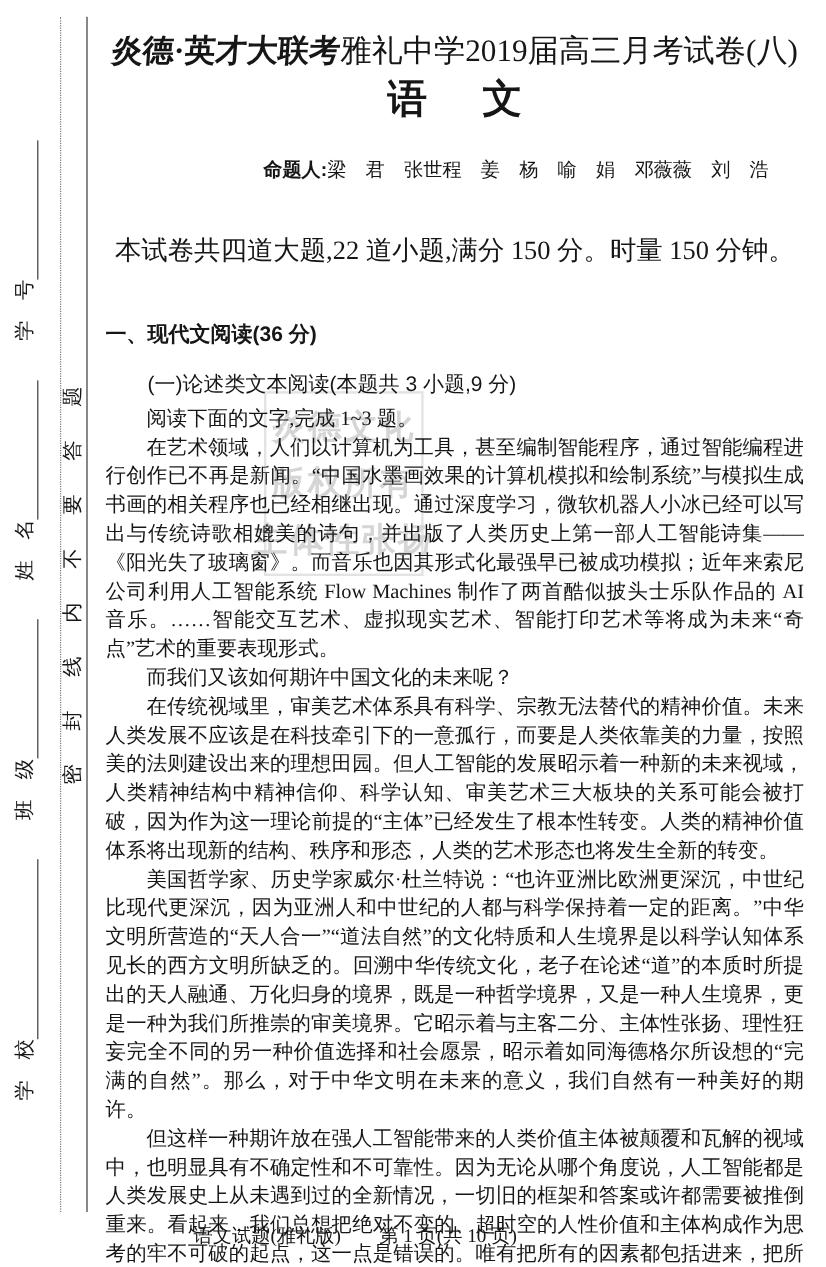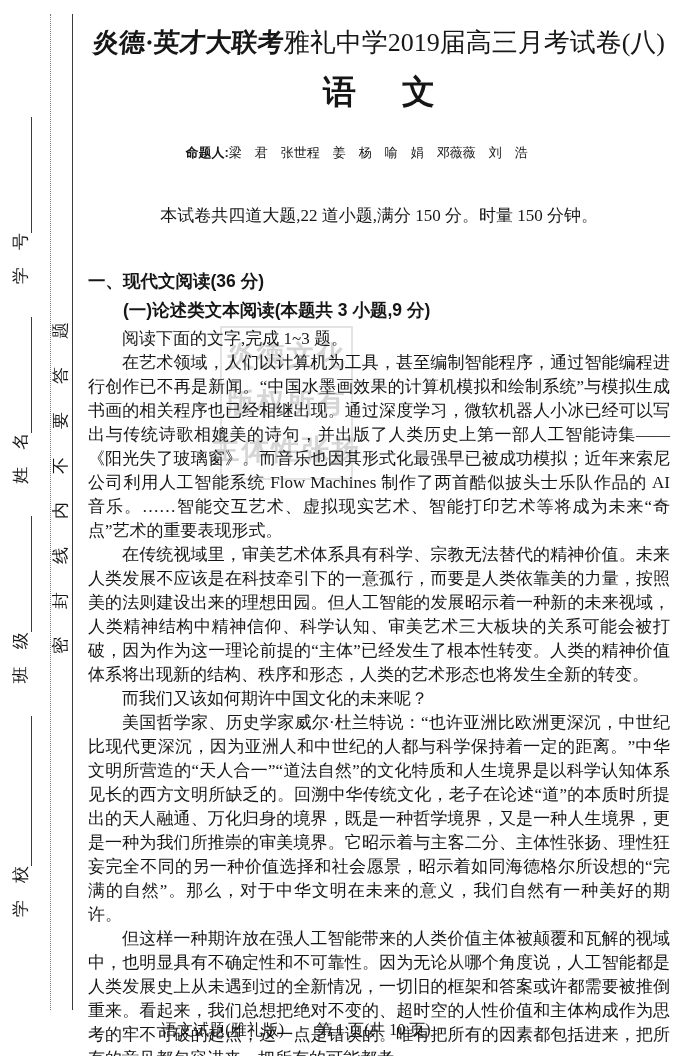--- a/index.html
+++ b/index.html
@@ -31,30 +31,30 @@
     border:2px solid #e3e3e3;box-sizing:border-box;z-index:0;
     display:flex;flex-direction:column;justify-content:space-evenly;align-items:center;
     color:#d5d5d5;font-weight:bold;font-size:28px;letter-spacing:2px;
     font-family:"Liberation Sans","DejaVu Sans",sans-serif;white-space:nowrap;
   }
   
   .content{position:absolute;left:88px;top:0;width:582px;z-index:1;}
   .title{margin-top:25px;text-align:center;font-size:26px;white-space:nowrap;}
   .title .brush{font-weight:800;display:inline-block;transform:skewX(-4deg);}
   .title .rest{font-weight:400;}
-  .subject{margin-top:10px;text-align:center;font-size:33px;font-weight:bold;
+  .subject{text-align:center;font-size:33px;font-weight:bold;
     letter-spacing:46px;text-indent:46px;
     font-family:"Liberation Sans","DejaVu Sans",sans-serif;}
-  .byline{font-size:13px;line-height:25px;padding-left:78px;white-space:pre;}
+  .byline{font-size:16px;line-height:25px;padding-left:78px;white-space:pre;text-align:center;}
   .byline:first-of-type{margin-top:10px;}
   .byline .lbl{font-weight:bold;font-family:"Liberation Sans","DejaVu Sans",sans-serif;}
-  .exam-info{margin-top:14px;text-align:center;font-size:17px;}
+  .exam-info{margin-top:14px;text-align:center;font-size:22px;}
   .sec-h1{margin-top:42px;font-size:17.5px;font-weight:bold;
     font-family:"Liberation Sans","DejaVu Sans",sans-serif;}
-  .sec-h2{margin-top:5px;font-size:17.5px;font-weight:bold;text-indent:2em;
+  .sec-h2{margin-top:18px;font-size:17.5px;font-weight:normal;text-indent:2em;
     font-family:"Liberation Sans","DejaVu Sans",sans-serif;line-height:25px;}
   .passage{margin-top:4px;}
   .passage p{margin:0;font-size:17px;line-height:24px;text-align:justify;text-indent:2em;}
   
   .footer{position:absolute;left:0;top:1020px;width:592px;text-align:center;font-size:16px;z-index:1;}
   .footer span{display:inline-block;}
   .footer .pgnum{margin-left:2em;}
 </style>
 </head>
 <body>
@@ -92,22 +92,22 @@
     </div>
 
     <div class="exam-info">本试卷共四道大题,22 道小题,满分 150 分。时量 150 分钟。</div>
 
     <div class="sec-h1">一、现代文阅读(36 分)</div>
     <div class="sec-h2">(一)论述类文本阅读(本题共 3 小题,9 分)</div>
 
     <div class="passage">
       <p>阅读下面的文字,完成 1~3 题。</p>
       <p>在艺术领域，人们以计算机为工具，甚至编制智能程序，通过智能编程进行创作已不再是新闻。“中国水墨画效果的计算机模拟和绘制系统”与模拟生成书画的相关程序也已经相继出现。通过深度学习，微软机器人小冰已经可以写出与传统诗歌相媲美的诗句，并出版了人类历史上第一部人工智能诗集——《阳光失了玻璃窗》。而音乐也因其形式化最强早已被成功模拟；近年来索尼公司利用人工智能系统 Flow Machines 制作了两首酷似披头士乐队作品的 AI 音乐。……智能交互艺术、虚拟现实艺术、智能打印艺术等将成为未来“奇点”艺术的重要表现形式。</p>
+      <p>而我们又该如何期许中国文化的未来呢？</p>
       <p>在传统视域里，审美艺术体系具有科学、宗教无法替代的精神价值。未来人类发展不应该是在科技牵引下的一意孤行，而要是人类依靠美的力量，按照美的法则建设出来的理想田园。但人工智能的发展昭示着一种新的未来视域，人类精神结构中精神信仰、科学认知、审美艺术三大板块的关系可能会被打破，因为作为这一理论前提的“主体”已经发生了根本性转变。人类的精神价值体系将出现新的结构、秩序和形态，人类的艺术形态也将发生全新的转变。</p>
-      <p>而我们又该如何期许中国文化的未来呢？</p>
       <p>美国哲学家、历史学家威尔·杜兰特说：“也许亚洲比欧洲更深沉，中世纪比现代更深沉，因为亚洲人和中世纪的人都与科学保持着一定的距离。”中华文明所营造的“天人合一”“道法自然”的文化特质和人生境界是以科学认知体系见长的西方文明所缺乏的。回溯中华传统文化，老子在论述“道”的本质时所提出的天人融通、万化归身的境界，既是一种哲学境界，又是一种人生境界，更是一种为我们所推崇的审美境界。它昭示着与主客二分、主体性张扬、理性狂妄完全不同的另一种价值选择和社会愿景，昭示着如同海德格尔所设想的“完满的自然”。那么，对于中华文明在未来的意义，我们自然有一种美好的期许。</p>
       <p>但这样一种期许放在强人工智能带来的人类价值主体被颠覆和瓦解的视域中，也明显具有不确定性和不可靠性。因为无论从哪个角度说，人工智能都是人类发展史上从未遇到过的全新情况，一切旧的框架和答案或许都需要被推倒重来。看起来，我们总想把绝对不变的、超时空的人性价值和主体构成作为思考的牢不可破的起点，这一点是错误的。唯有把所有的因素都包括进来，把所有的意见都包容进来，把所有的可能都考</p>
     </div>
 
   </div>
 
   <div class="footer">
     <span>语文试题(雅礼版)</span><span class="pgnum">第 1 页(共 10 页)</span>
   </div>
 

